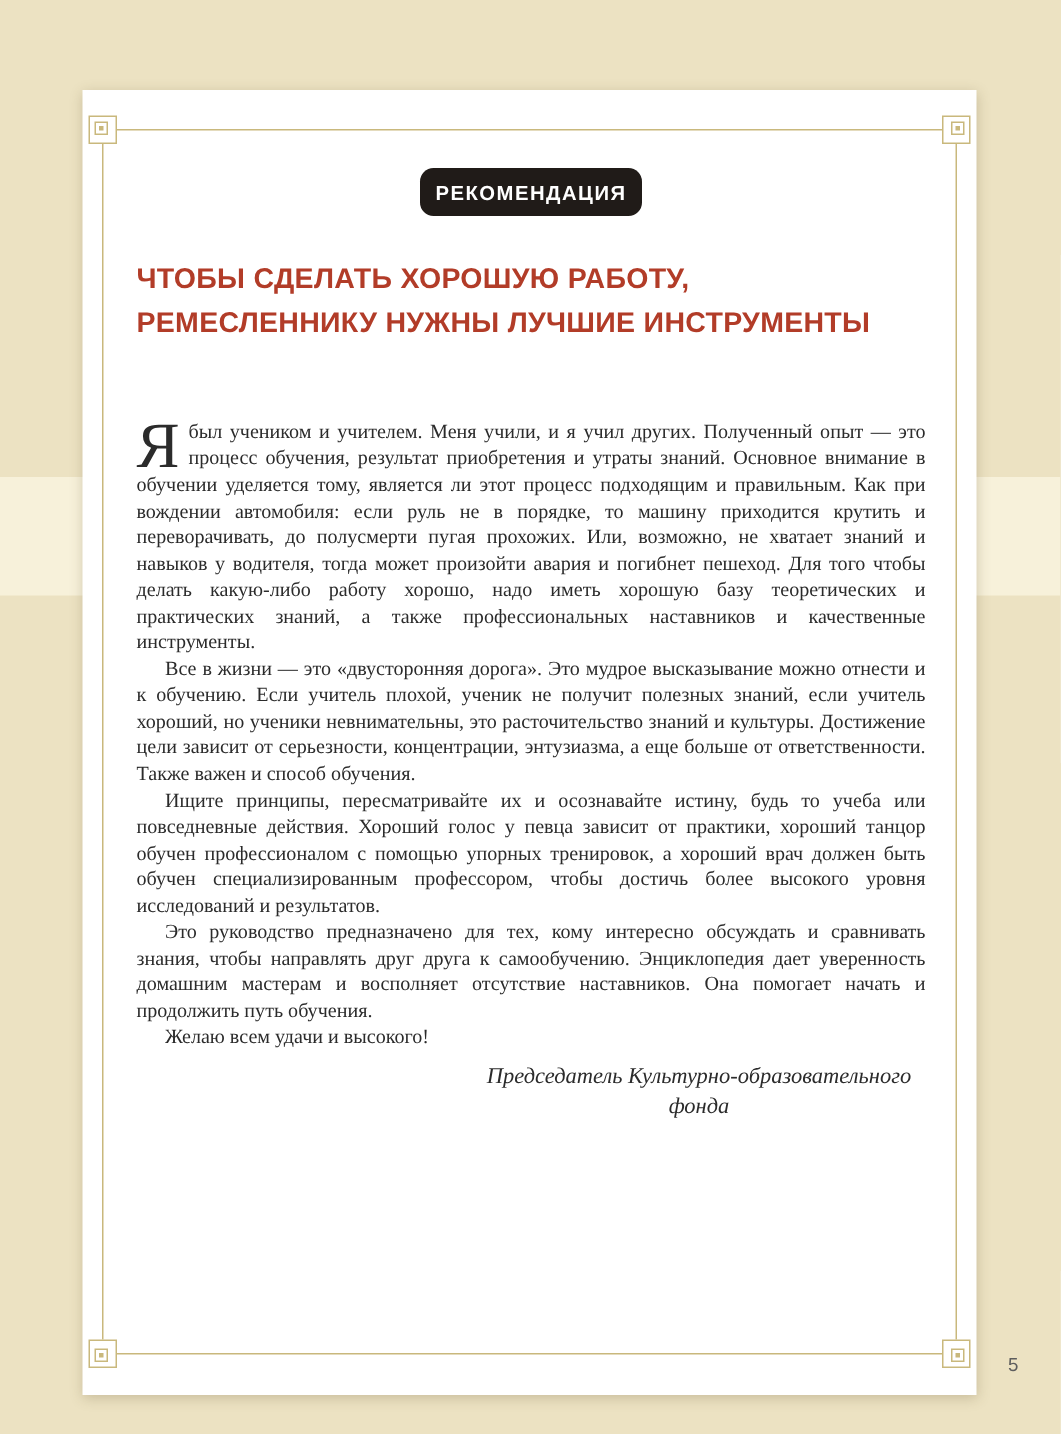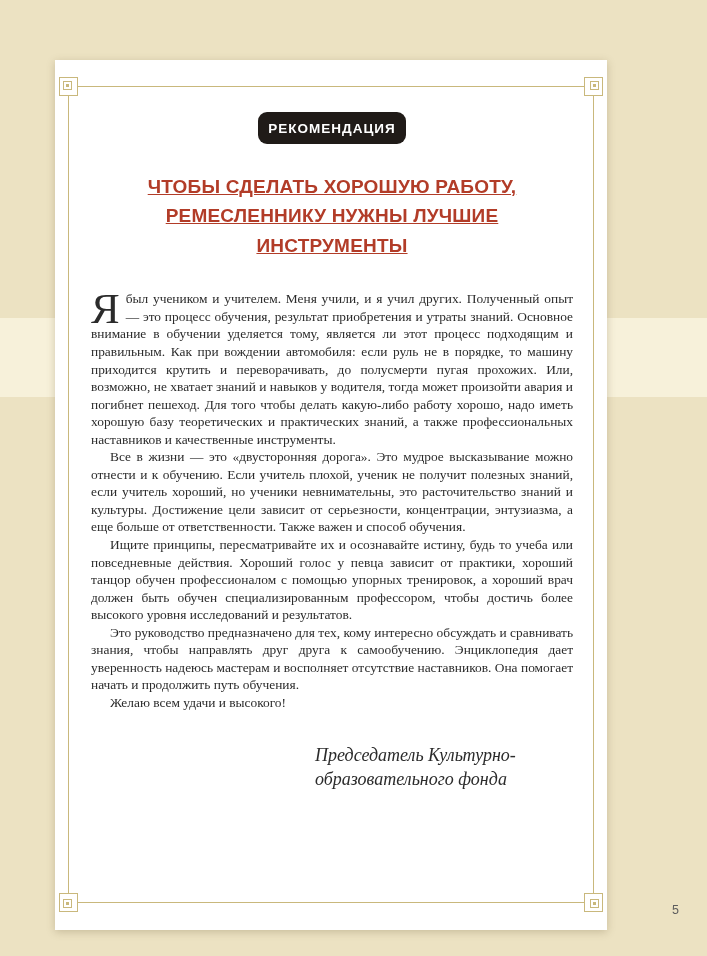--- a/index.html
+++ b/index.html
@@ -20,21 +20,21 @@
     left: 0;
     top: 318px;
     width: 707px;
     height: 79px;
     background: #f7f1da;
   }
   .book-page {
     position: absolute;
     left: 55px;
     top: 60px;
-    width: 552px;
+    width: 596px;
     height: 870px;
     background: #ffffff;
     box-shadow: 0 2px 8px rgba(90,75,40,0.25);
   }
   .frame {
     position: absolute;
     left: 13px;
     right: 13px;
     top: 26px;
     bottom: 27px;
@@ -85,29 +85,27 @@
     color: #ffffff;
     border-radius: 9px;
     text-align: center;
     padding: 9px 0 8px 0;
     font-family: "Liberation Sans", sans-serif;
     font-weight: bold;
     font-size: 13.5px;
     letter-spacing: 1px;
   }
   .title {
-    margin: 0 0 30px 0;
-    text-align: center;
+    margin: 0 0 48px 0;
     color: #b23c28;
     font-family: "Liberation Sans", sans-serif;
     font-weight: bold;
     font-size: 19px;
     line-height: 1.55;
     letter-spacing: 0.2px;
-    text-decoration: underline;
   }
   .bodytext {
     color: #2b2b2b;
     font-size: 13.4px;
     line-height: 1.31;
     text-align: justify;
   }
   .bodytext p {
     margin: 0;
     text-indent: 19px;
@@ -116,26 +114,27 @@
     text-indent: 0;
   }
   .dropcap {
     float: left;
     font-size: 43px;
     line-height: 33px;
     padding: 2px 6px 0 0;
     color: #2b2b2b;
   }
   .signature {
-    margin-top: 33px;
+    margin-top: 9px;
     padding-left: 224px;
     font-style: italic;
-    font-size: 18px;
+    font-size: 15px;
     line-height: 1.33;
     color: #2b2b2b;
+    text-align: center;
   }
   .sig-name {
     font-weight: bold;
     padding-left: 212px;
   }
   .page-number {
     position: absolute;
     left: 672px;
     top: 903px;
     font-family: "Liberation Sans", sans-serif;
@@ -165,21 +164,21 @@
 
       <h1 class="title">
         <span>ЧТОБЫ СДЕЛАТЬ ХОРОШУЮ РАБОТУ,</span><br>
         <span>РЕМЕСЛЕННИКУ НУЖНЫ ЛУЧШИЕ ИНСТРУМЕНТЫ</span>
       </h1>
 
       <div class="bodytext">
         <p class="first"><span class="dropcap">Я</span><span>был учеником и учителем. Меня учили, и я учил других. Полученный опыт — это процесс обучения, результат приобретения и утраты знаний. Основное внимание в обучении уделяется тому, является ли этот процесс подходящим и правильным. Как при вождении автомобиля: если руль не в порядке, то машину приходится крутить и переворачивать, до полусмерти пугая прохожих. Или, возможно, не хватает знаний и навыков у водителя, тогда может произойти авария и погибнет пешеход. Для того чтобы делать какую-либо работу хорошо, надо иметь хорошую базу теоретических и практических знаний, а также профессиональных наставников и качественные инструменты.</span></p>
         <p>Все в жизни — это «двусторонняя дорога». Это мудрое высказывание можно отнести и к обучению. Если учитель плохой, ученик не получит полезных знаний, если учитель хороший, но ученики невнимательны, это расточительство знаний и культуры. Достижение цели зависит от серьезности, концентрации, энтузиазма, а еще больше от ответственности. Также важен и способ обучения.</p>
         <p>Ищите принципы, пересматривайте их и осознавайте истину, будь то учеба или повседневные действия. Хороший голос у певца зависит от практики, хороший танцор обучен профессионалом с помощью упорных тренировок, а хороший врач должен быть обучен специализированным профессором, чтобы достичь более высокого уровня исследований и результатов.</p>
-        <p>Это руководство предназначено для тех, кому интересно обсуждать и сравнивать знания, чтобы направлять друг друга к самообучению. Энциклопедия дает уверенность надеюсь мастерам и восполняет отсутствие наставников. Она помогает начать и продолжить путь обучения.</p>
+        <p>Это руководство предназначено для тех, кому интересно обсуждать и сравнивать знания, чтобы направлять друг друга к самообучению. Энциклопедия дает уверенность домашним мастерам и восполняет отсутствие наставников. Она помогает начать и продолжить путь обучения.</p>
         <p>Желаю всем удачи и высокого!</p>
       </div>
 
       <div class="signature">
         <div class="sig-line">Председатель Культурно-образовательного фонда</div>
       </div>
 
     </div>
   </div>
 

